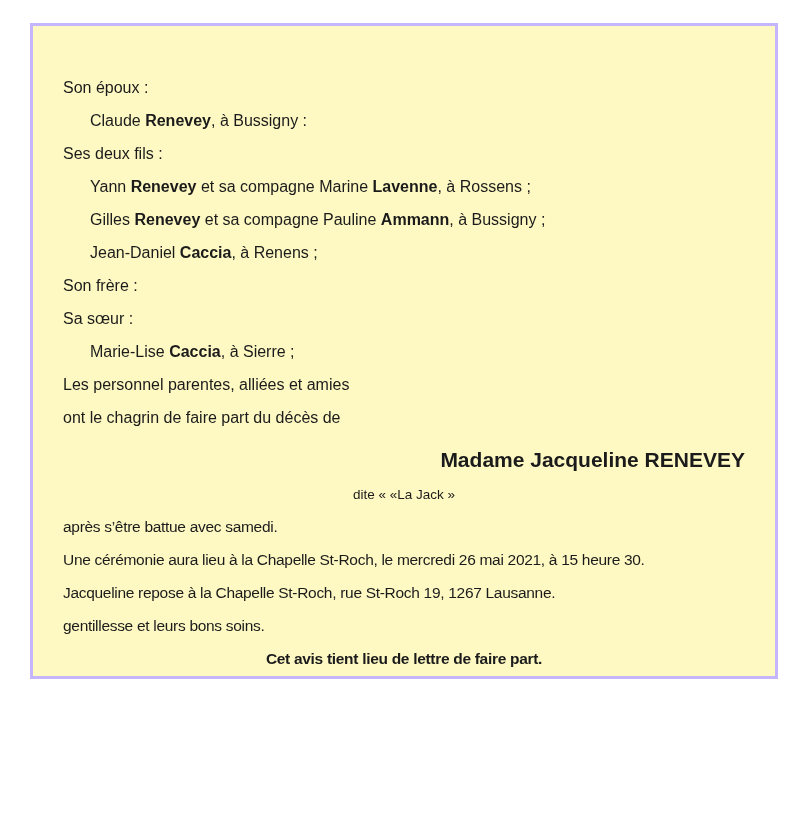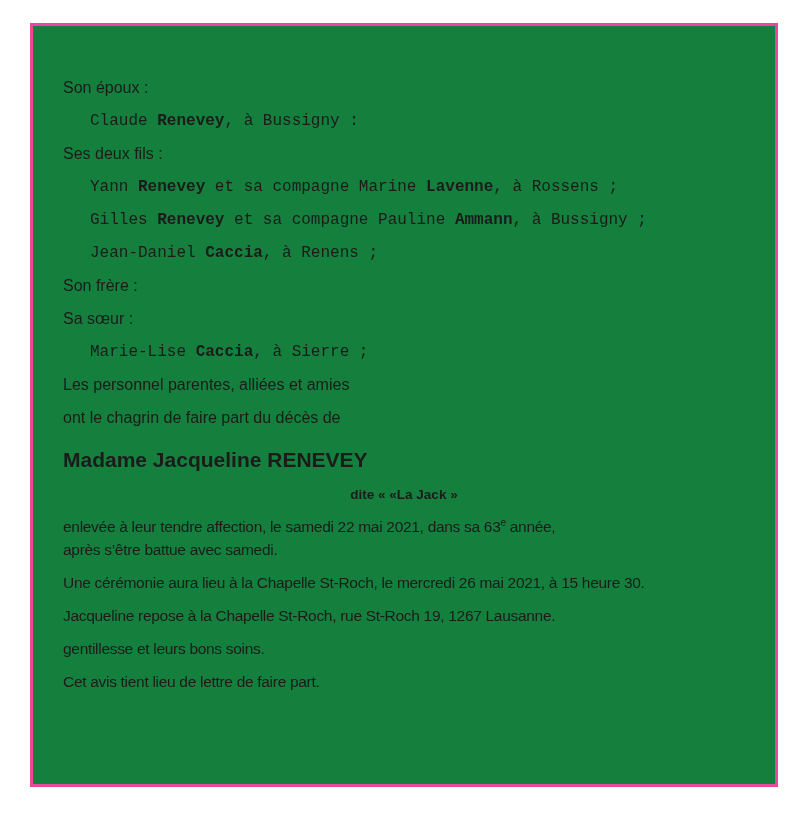--- a/index.html
+++ b/index.html
@@ -7,58 +7,58 @@
     margin: 0; padding: 0;
     width: 810px; height: 818px;
     background: #ffffff;
     font-family: "Liberation Sans", "DejaVu Sans", sans-serif;
     color: #1b1b1b;
     overflow: hidden;
   }
   .frame {
     position: absolute;
     left: 30px; top: 23px;
-    width: 748px; height: 764px;
-    border: 3px solid #ec4899;
-    background: #15803d;
+    width: 748px; height: 656px;
+    border: 3px solid #c4b5fd;
+    background: #fef9c3;
   }
   .content {
     padding: 52px 30px 0 30px;
   }
   .intro-line {
     font-size: 16px;
     line-height: 20px;
     margin-bottom: 13px;
     white-space: nowrap;
   }
-  .intro-line.indent { padding-left: 27px; font-family: Liberation Mono, monospace; }
+  .intro-line.indent { padding-left: 27px; }
   .b { font-weight: bold; }
   .deceased-name {
-    text-align: left;
+    text-align: right;
     font-weight: bold;
     font-size: 21px;
     line-height: 24px;
     margin-top: 20px;
     white-space: nowrap;
   }
   .nickname {
     text-align: center;
-    font-weight: bold;
+    font-weight: normal;
     font-size: 13.5px;
     line-height: 17px;
     margin-top: 14px;
     white-space: nowrap;
   }
   .paras {
     margin-top: 12px;
     font-size: 15.5px;
     letter-spacing: -0.3px;
   }
   .para { margin: 0 0 10px 0; }
-  .para.center { text-align: left; }
+  .para.center { text-align: center; font-weight: bold; }
   .pline { line-height: 23px; white-space: nowrap; }
   .para.center .pline { white-space: normal; }
   sup { font-size: 10px; line-height: 0; vertical-align: super; }
 </style>
 </head>
 <body>
 
 <div class="frame">
   <div class="content">
 
@@ -72,21 +72,20 @@
     <div class="intro-line"><span>Sa sœur :</span></div>
     <div class="intro-line indent"><span>Marie-Lise </span><span class="b">Caccia</span><span>, à Sierre ;</span></div>
     <div class="intro-line"><span>Les personnel parentes, alliées et amies</span></div>
     <div class="intro-line"><span>ont le chagrin de faire part du décès de</span></div>
 
     <div class="deceased-name">Madame Jacqueline RENEVEY</div>
     <div class="nickname">dite « «La Jack »</div>
 
     <div class="paras">
       <div class="para">
-        <div class="pline"><span>enlevée à leur tendre affection, le samedi 22 mai 2021, dans sa 63</span><sup>e</sup><span> année,</span></div>
         <div class="pline"><span>après s’être battue avec samedi.</span></div>
       </div>
       <div class="para">
         <div class="pline"><span>Une cérémonie aura lieu à la Chapelle St-Roch, le mercredi 26 mai 2021, à 15 heure 30.</span></div>
       </div>
       <div class="para">
         <div class="pline"><span>Jacqueline repose à la Chapelle St-Roch, rue St-Roch 19, 1267 Lausanne.</span></div>
       </div>
       <div class="para">
         <div class="pline"><span>gentillesse et leurs bons soins.</span></div>

